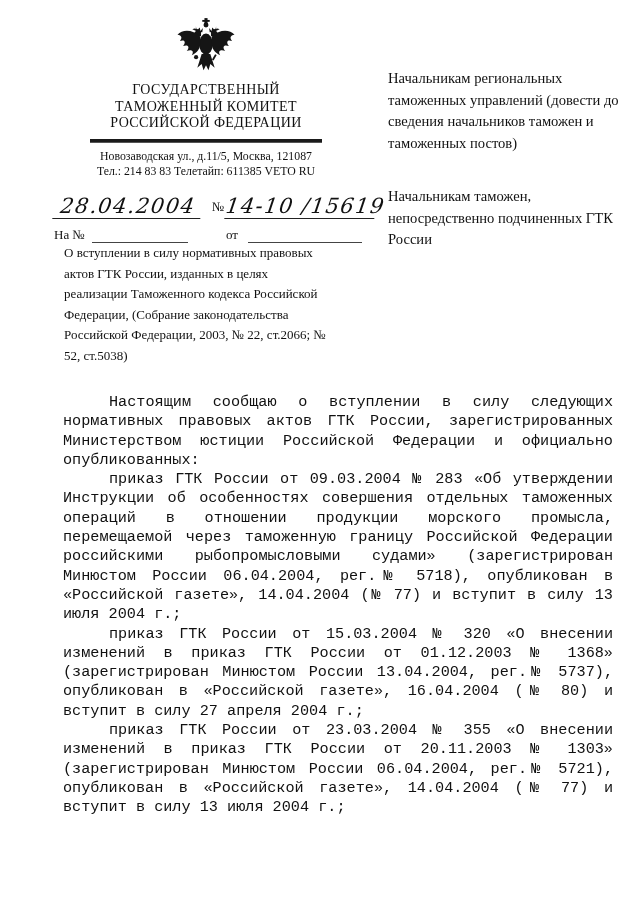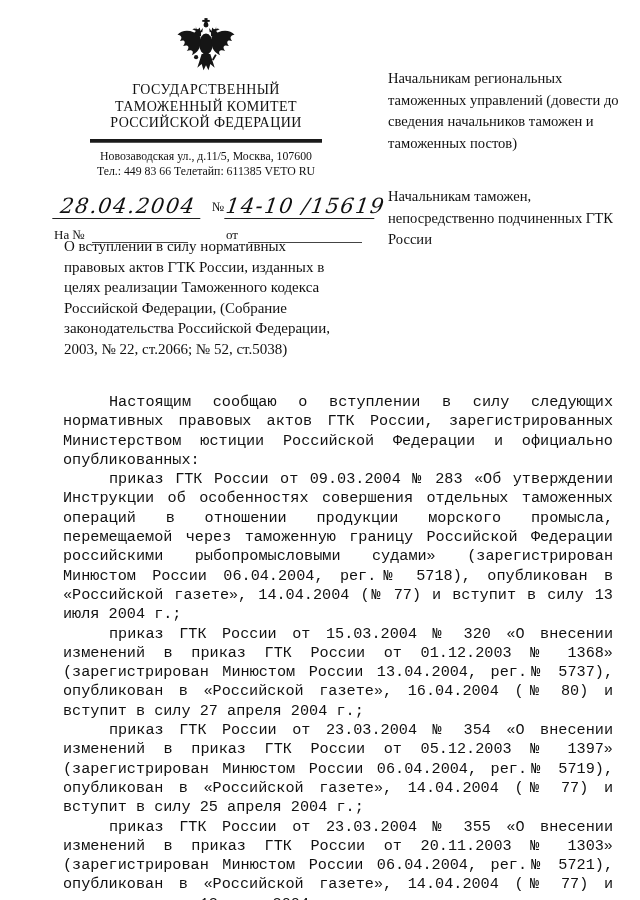--- a/index.html
+++ b/index.html
@@ -93,23 +93,23 @@
     left: 388px; top: 68px;
     width: 238px;
     font-size: 14.6px;
     line-height: 21.5px;
   }
   .addressee-block + .addressee-block { margin-top: 32px; }
 
   
   .subject {
     position: absolute;
-    left: 64px; top: 236px;
+    left: 64px; top: 243px;
     width: 268px;
-    font-size: 15px;
+    font-size: 13px;
     line-height: 20.5px;
   }
 
   
   .body-text {
     position: absolute;
     left: 63px; top: 393px;
     width: 550px;
     font-size: 15.2px;
     line-height: 19.3px;
@@ -148,22 +148,22 @@
         <circle cx="34" cy="63" r="3.4"></circle>
         <rect x="62" y="58" width="3" height="10" transform="rotate(30 63 63)"></rect>
       </svg>
     </span>
     <div class="org-name">
       <div>ГОСУДАРСТВЕННЫЙ</div>
       <div>ТАМОЖЕННЫЙ КОМИТЕТ</div>
       <div>РОССИЙСКОЙ ФЕДЕРАЦИИ</div>
     </div>
     <div class="header-divider"></div>
-    <div class="address-line">Новозаводская ул., д.11/5, Москва, 107600</div>
-    <div class="address-line">Тел.: 449 83 66  Телетайп: 611385 VETO RU</div>
+    <div class="address-line">Новозаводская ул., д.11/5, Москва, 121087</div>
+    <div class="address-line">Тел.: 214 83 83  Телетайп: 611385 VETO RU</div>
 
     <div class="req-row">
       <span class="hw-date handwriting">28.04.2004</span>
       <span class="num-sign">№</span>
       <span class="hw-number handwriting">14-10 /15619</span>
     </div>
     <div class="ref-row">
       <span class="ref-label">На №</span>
       <span class="ref-line-1"></span>
       <span class="ref-from">от</span>
@@ -175,17 +175,16 @@
     <div class="addressee-block">Начальникам региональных таможенных управлений (довести до сведения начальников таможен и таможенных постов)</div>
     <div class="addressee-block">Начальникам таможен, непосредственно подчиненных ГТК России</div>
   </div>
 
   <div class="subject">О вступлении в силу нормативных правовых актов ГТК России, изданных в целях реализации Таможенного кодекса Российской Федерации, (Собрание законодательства Российской Федерации, 2003, № 22, ст.2066; № 52, ст.5038)</div>
 
   <div class="body-text">
     <p>Настоящим сообщаю о вступлении в силу следующих нормативных правовых актов ГТК России, зарегистрированных Министерством юстиции Российской Федерации и официально опубликованных:</p>
     <p>приказ ГТК России от 09.03.2004 № 283 «Об утверждении Инструкции об особенностях совершения отдельных таможенных операций в отношении продукции морского промысла, перемещаемой через таможенную границу Российской Федерации российскими рыбопромысловыми судами» (зарегистрирован Минюстом России 06.04.2004, рег.№ 5718), опубликован в «Российской газете», 14.04.2004 (№ 77) и вступит в силу 13 июля 2004 г.;</p>
     <p>приказ ГТК России от 15.03.2004 № 320 «О внесении изменений в приказ ГТК России от 01.12.2003 № 1368» (зарегистрирован Минюстом России 13.04.2004, рег.№ 5737), опубликован в «Российской газете», 16.04.2004 (№ 80) и вступит в силу 27 апреля 2004 г.;</p>
-    <p>приказ ГТК России от 23.03.2004 № 354 «О внесении изменений в приказ ГТК России от 05.12.2003 № 1397» (зарегистрирован Минюстом России 06.04.2004, рег.№ 5719), опубликован в «Российской газете», 14.04.2004 (№ 77) и вступит в силу 25 апреля 2004 г.;</p>
     <p>приказ ГТК России от 23.03.2004 № 355 «О внесении изменений в приказ ГТК России от 20.11.2003 № 1303» (зарегистрирован Минюстом России 06.04.2004, рег.№ 5721), опубликован в «Российской газете», 14.04.2004 (№ 77) и вступит в силу 13 июля 2004 г.;</p>
   </div>
 
 </div>
 
 </body></html>

